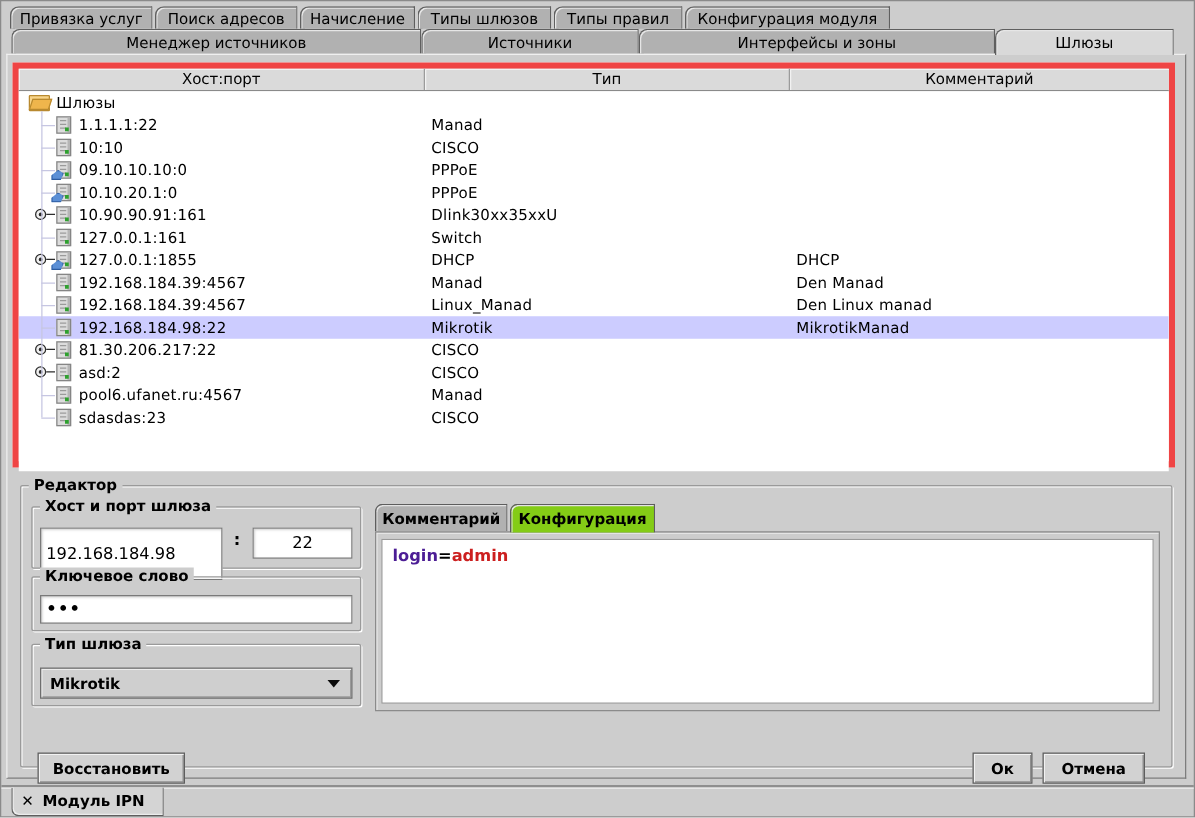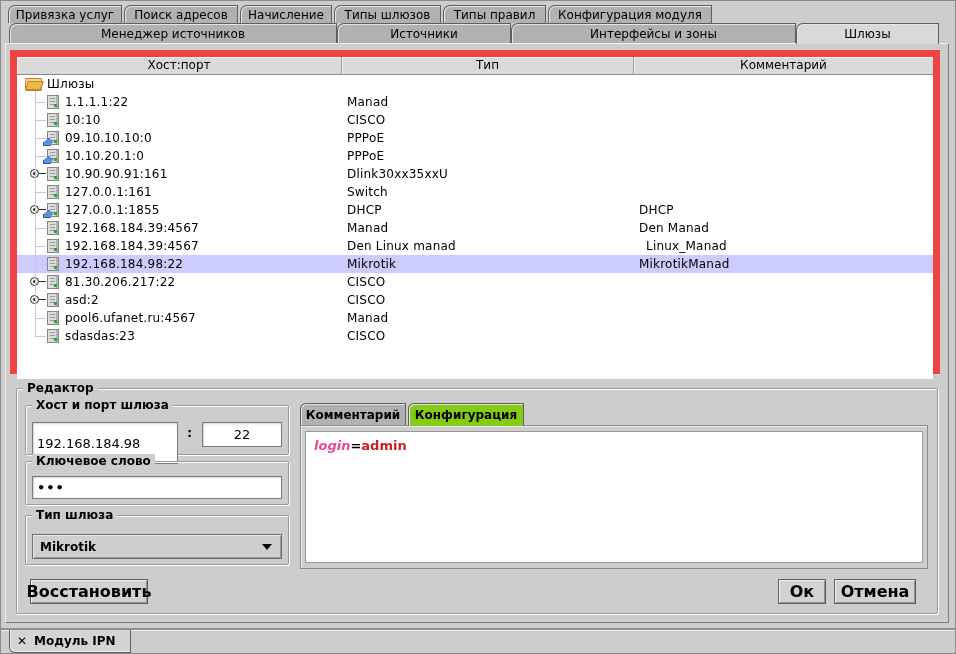--- a/index.html
+++ b/index.html
@@ -14,21 +14,21 @@
          font-size:12px; font-weight:normal; color:#000; cursor:default; }
   .tab.sel { background:#d9d9d9; height:21px; z-index:3; }
   .t1-0{width:114px}.t1-1{width:114px}.t1-2{width:92px}.t1-3{width:107px}.t1-4{width:103px}.t1-5{width:164px}
   .t2-0{width:174px}.t2-1{width:328px}.t2-2{width:285px}.t2-3{width:143px}
 
   
   .content-panel { position:absolute; left:4px; top:42px; width:944px; height:580px; background:#cdcdcd;
                    border:1px solid; border-color:#efefef #7d7d7d #7d7d7d #efefef; z-index:2; }
 
   
-  .gtable { position:absolute; left:4px; top:6px; width:930px; height:324px; border:7px solid #ef4444; background:#fff; }
+  .gtable { position:absolute; left:4px; top:6px; width:930px; height:324px; border:5px solid #ef4444; background:#fff; }
   .thead { display:flex; height:18px; background:#dadada; border-bottom:1px solid #8a8a8a; }
   .th { font-size:12px; line-height:17px; text-align:center; border-right:1px solid #9b9b9b;
         box-shadow:inset 1px 1px 0 #f2f2f2; overflow:hidden; white-space:nowrap; }
   .th:last-child { border-right:none; }
   .th.c1{width:325px}.th.c2{width:292px}.th.c3{flex:1}
   .tbody { position:relative; height:304px; background:#fff; overflow:hidden; }
   .trow { display:flex; height:18px; position:relative; font-size:12px; line-height:18px; letter-spacing:0.2px; }
   .trow.selected { background:#ccccff; }
   .tc { overflow:hidden; white-space:nowrap; }
   .tc.c1 { width:325px; position:relative; }
@@ -70,34 +70,34 @@
   .colon-lbl { position:absolute; left:161px; top:19px; font-weight:bold; font-size:13px; }
   .port-field { left:176px; top:16px; width:80px; height:25px; text-align:center; }
   .pw-field { left:6px; top:14px; width:250px; height:23px; font-weight:bold; letter-spacing:1px; }
   .combo { position:absolute; left:6px; top:18px; width:250px; height:25px; background:#cfcfcf;
            border:1px solid #6e6e6e; box-shadow:inset 1px 1px 0 #ececec, inset -1px -1px 0 #9a9a9a;
            display:flex; align-items:center; font-weight:bold; font-size:12px; padding-left:7px; cursor:default; }
   .combo-arrow { margin-left:auto; margin-right:9px; width:0; height:0;
                  border-left:5px solid transparent; border-right:5px solid transparent; border-top:6px solid #0a0a0a; }
   .btn { position:absolute; background:#d2d2d2; border:1px solid #5e5e5e;
          box-shadow:inset 1px 1px 0 #f2f2f2, inset -1px -1px 0 #8f8f8f;
-         font-weight:bold; font-size:16px; display:flex; align-items:center; justify-content:center; cursor:default; }
+         font-weight:bold; font-size:12px; display:flex; align-items:center; justify-content:center; cursor:default;margin-top:23px; }
   .restore-btn { left:13px; top:190px; width:118px; height:25px; }
   .ok-btn { left:761px; top:190px; width:48px; height:25px; }
   .cancel-btn { left:817px; top:190px; width:82px; height:25px; }
   .rtab { position:absolute; top:14px; height:22px; border:1px solid #5e5e5e; border-bottom:none;
           border-top-left-radius:6px; display:flex; align-items:center; justify-content:center;
           font-weight:bold; font-size:12px; background:#b1b1b1; box-shadow:inset 1px 1px 0 #e3e3e3; cursor:default; }
   .rtab1 { left:283px; width:106px; }
   .rtab2 { left:391px; width:116px; background:#84cc16; height:23px; z-index:2; }
   .config-panel { position:absolute; left:283px; top:36px; width:628px; height:144px; background:#cdcdcd;
                   border:1px solid #8b8b8b; box-shadow:inset 1px 1px 0 #ededed; }
   .config-white { position:absolute; left:4px; top:5px; right:4px; bottom:5px; background:#fff;
                   border:1px solid #9a9a9a; padding:6px 8px; font-size:13px; font-weight:bold; }
-  .cfg-key { color:#ec4899; font-style:italic; }
+  .cfg-key { color:#4c1d95; }
   .cfg-eq { color:#000; }
   .cfg-val { color:#cc1f1f; }
 
   
   .bottom-edge { position:absolute; left:0; top:627px; width:956px; height:2px; background:#8f8f8f; }
   .bottom-edge-hl { position:absolute; left:0; top:629px; width:956px; height:1px; background:#efefef; }
   .bottom-tab { position:absolute; left:8px; top:629px; width:122px; height:23px; background:#d4d4d4;
                 border:1px solid #5e5e5e; border-top:none; border-bottom-left-radius:6px; z-index:4;
                 display:flex; align-items:center; gap:7px; padding-left:7px; font-weight:bold; font-size:12px;
                 box-shadow:inset 1px -1px 0 #ececec; }
@@ -218,22 +218,22 @@
             </div>
             <div class="tc c2">Manad</div>
             <div class="tc c3">Den Manad</div>
           </div>
           <div class="trow">
             <div class="tc c1">
               <span class="stub"></span>
               <span class="nodeicon"></span>
               <span class="nlabel">192.168.184.39:4567</span>
             </div>
+            <div class="tc c2">Linux_Manad</div>
             <div class="tc c3">Den Linux manad</div>
-            <div class="tc c2">Linux_Manad</div>
           </div>
           <div class="trow selected">
             <div class="tc c1">
               <span class="stub"></span>
               <span class="nodeicon"></span>
               <span class="nlabel">192.168.184.98:22</span>
             </div>
             <div class="tc c2">Mikrotik</div>
             <div class="tc c3">MikrotikManad</div>
           </div>

